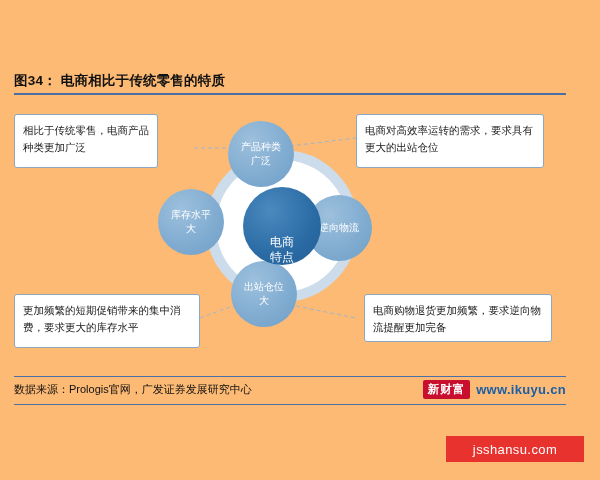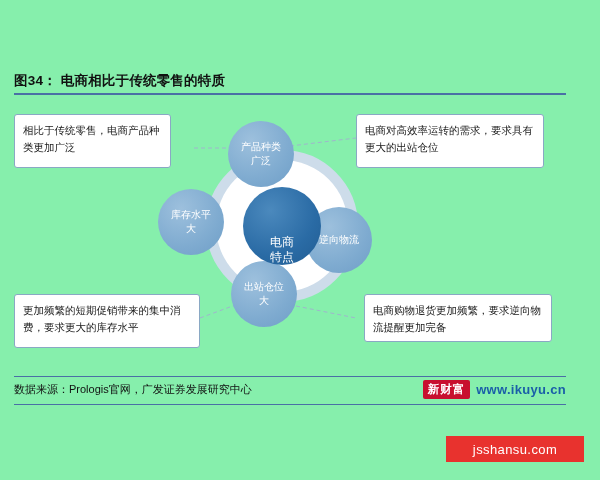--- a/index.html
+++ b/index.html
@@ -12,21 +12,21 @@
     height: 480px;
     font-family: "Liberation Sans", sans-serif;
     position: relative;
     overflow: hidden;
   }
   #page {
     position: absolute;
     left: 0; top: 0;
     width: 600px;
     height: 480px;
-    background: #86efac;
+    background: #fdba74;
   }
 
   
   .title-row {
     position: absolute;
     left: 14px;
     top: 72px;
     width: 552px;
     height: 22px;
   }
@@ -110,21 +110,21 @@
     color: #ffffff;
     font-size: 10px;
     line-height: 14px;
   }
   .node.n-top {
     left: 228px; top: 25px;
     width: 66px; height: 66px;
     background: radial-gradient(circle at 35% 30%, #9dc0dd 0%, #7fabd0 60%, #6f9ec7 100%);
   }
   .node.n-right {
-    left: 306px; top: 111px;
+    left: 306px; top: 99px;
     width: 66px; height: 66px;
     background: radial-gradient(circle at 35% 30%, #9dc0dd 0%, #7fabd0 60%, #6f9ec7 100%);
   }
   .node.n-bottom {
     left: 231px; top: 165px;
     width: 66px; height: 66px;
     background: radial-gradient(circle at 35% 30%, #9dc0dd 0%, #7fabd0 60%, #6f9ec7 100%);
   }
   .node.n-left {
     left: 158px; top: 93px;
@@ -137,21 +137,21 @@
     position: absolute;
     box-sizing: border-box;
     border: 1px solid #8aa8c4;
     border-radius: 3px;
     background: #ffffff;
     color: #1a1a1a;
     font-size: 10.5px;
     line-height: 17px;
     padding: 7px 8px;
   }
-  .callout.tl { left: 14px;  top: 18px;  width: 157px; height: 54px; }
+  .callout.tl { left: 14px;  top: 18px;  width: 144px; height: 54px; }
   .callout.tr { left: 356px; top: 18px;  width: 188px; height: 54px; }
   .callout.bl { left: 14px;  top: 198px; width: 186px; height: 54px; }
   .callout.br { left: 364px; top: 198px; width: 188px; height: 48px; }
 
   
   .footer-rule {
     position: absolute;
     left: 14px;
     top: 376px;
     width: 552px;

